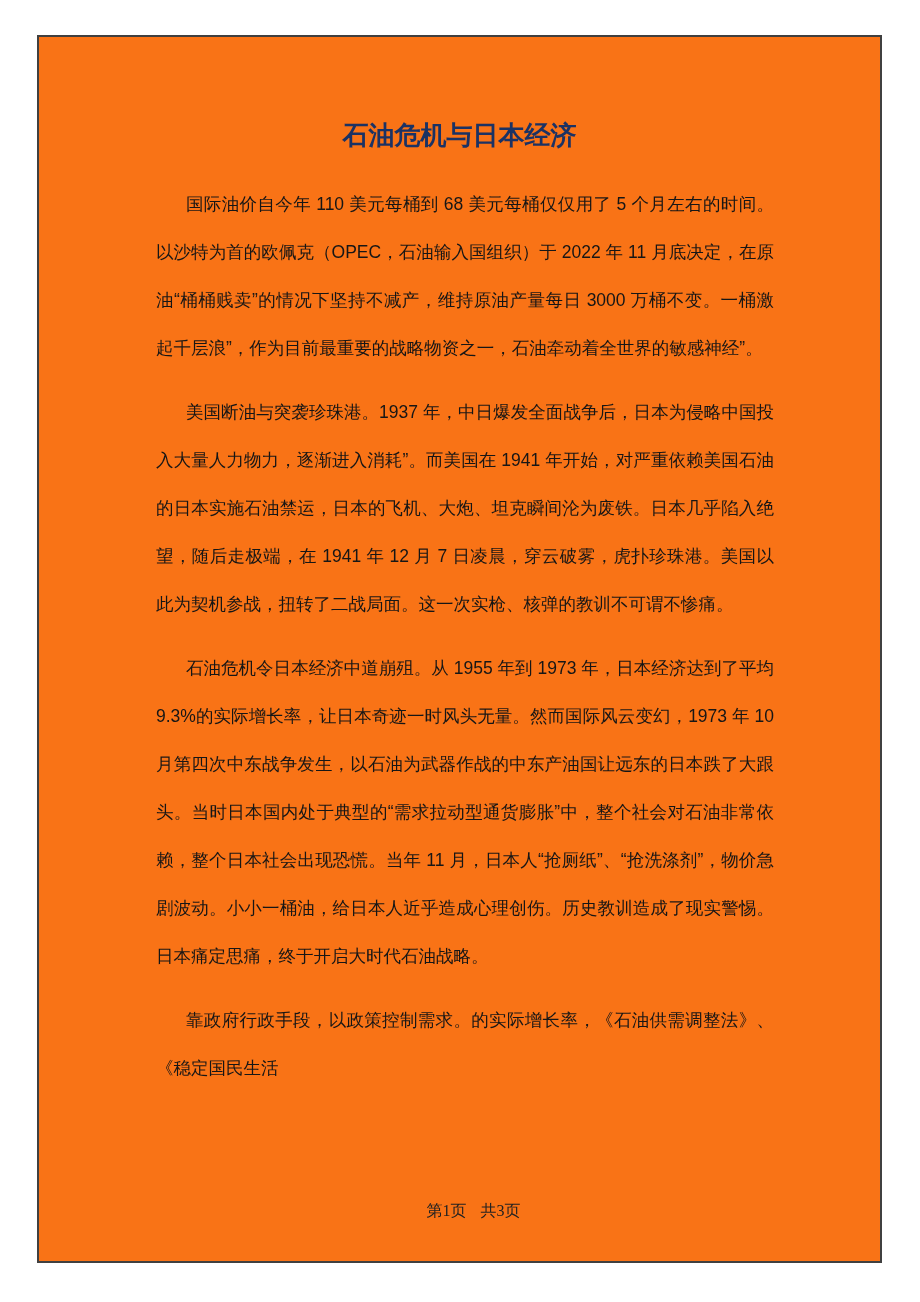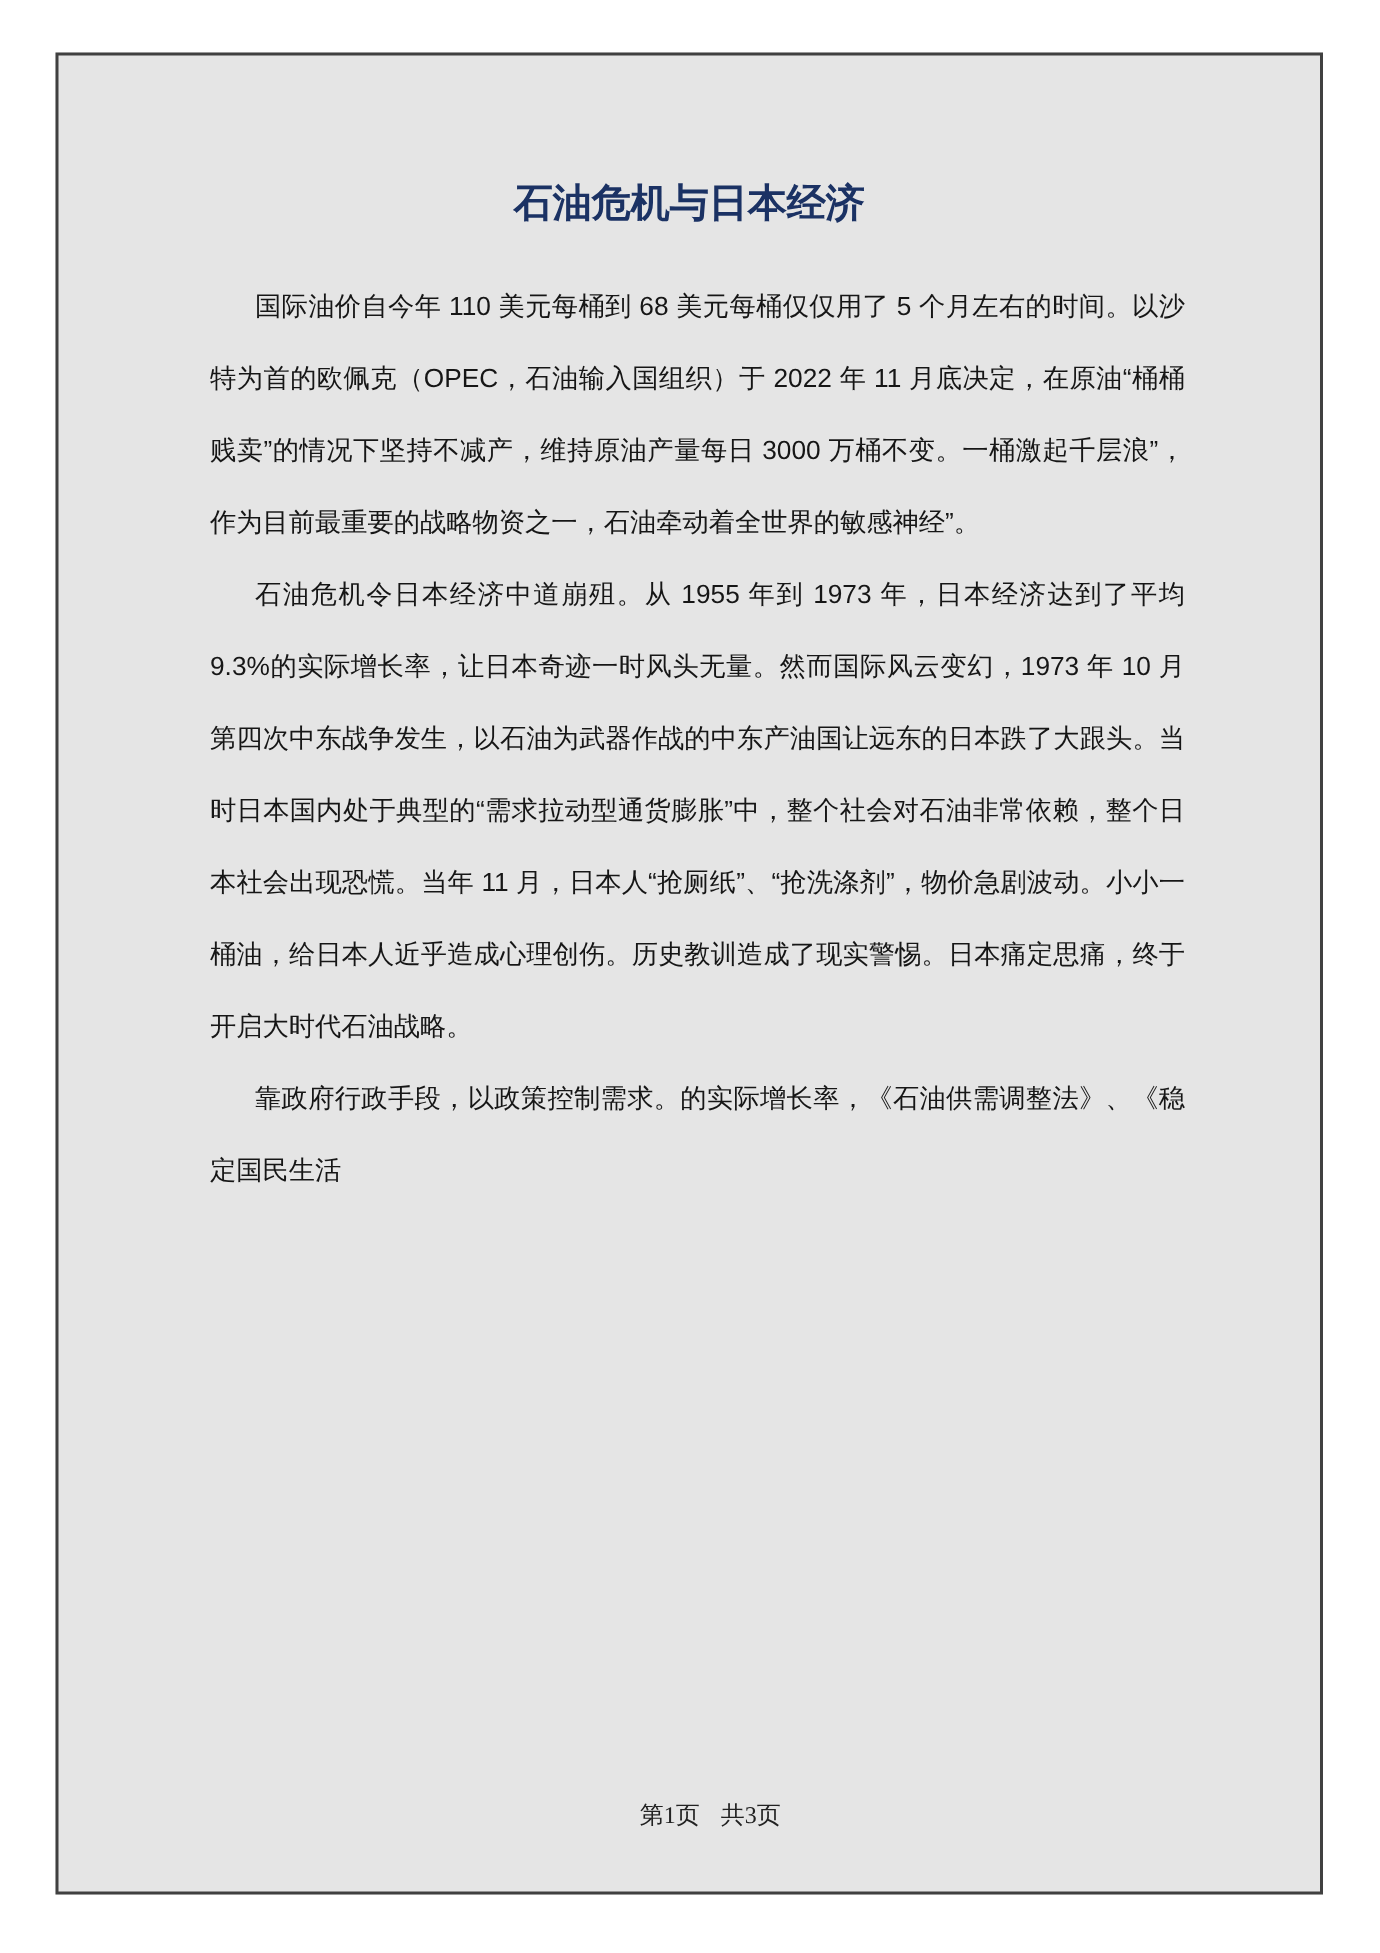--- a/index.html
+++ b/index.html
@@ -15,41 +15,41 @@
     overflow: hidden;
   }
   .page-border {
     position: absolute;
     left: 37px;
     top: 35px;
     width: 845px;
     height: 1228px;
     border: 2px solid #404040;
     box-sizing: border-box;
-    background: #e5e5e5;
+    background: #f97316;
   }
   .doc-title {
     margin: 83px 0 0 0;
     text-align: center;
     font-size: 26px;
     line-height: 30px;
     font-weight: 700;
     color: #1B3264;
     font-family: "Liberation Sans", sans-serif;
   }
   .doc-body {
     margin: 30px 0 0 101px;
     width: 650px;
     font-size: 17.5px;
     line-height: 48px;
     color: #161616;
     text-align: justify;
   }
   .doc-body p {
-    margin: 0;
+    margin: 16px;
     padding: 0;
     text-indent: 30px;
   }
   .page-footer {
     position: absolute;
     left: 0;
     right: 0;
     top: 1164px;
     text-align: center;
     font-family: "Liberation Serif", serif;
@@ -64,20 +64,21 @@
 </style>
 </head>
 <body>
 
 <div class="page-border">
 
   <h1 class="doc-title">石油危机与日本经济</h1>
 
   <div class="doc-body">
     <p>国际油价自今年 110 美元每桶到 68 美元每桶仅仅用了 5 个月左右的时间。以沙特为首的欧佩克（OPEC，石油输入国组织）于 2022 年 11 月底决定，在原油“桶桶贱卖”的情况下坚持不减产，维持原油产量每日 3000 万桶不变。一桶激起千层浪”，作为目前最重要的战略物资之一，石油牵动着全世界的敏感神经”。</p>
+    <p>美国断油与突袭珍珠港。1937 年，中日爆发全面战争后，日本为侵略中国投入大量人力物力，逐渐进入消耗”。而美国在 1941 年开始，对严重依赖美国石油的日本实施石油禁运，日本的飞机、大炮、坦克瞬间沦为废铁。日本几乎陷入绝望，随后走极端，在 1941 年 12 月 7 日凌晨，穿云破雾，虎扑珍珠港。美国以此为契机参战，扭转了二战局面。这一次实枪、核弹的教训不可谓不惨痛。</p>
     <p>石油危机令日本经济中道崩殂。从 1955 年到 1973 年，日本经济达到了平均 9.3%的实际增长率，让日本奇迹一时风头无量。然而国际风云变幻，1973 年 10 月第四次中东战争发生，以石油为武器作战的中东产油国让远东的日本跌了大跟头。当时日本国内处于典型的“需求拉动型通货膨胀”中，整个社会对石油非常依赖，整个日本社会出现恐慌。当年 11 月，日本人“抢厕纸”、“抢洗涤剂”，物价急剧波动。小小一桶油，给日本人近乎造成心理创伤。历史教训造成了现实警惕。日本痛定思痛，终于开启大时代石油战略。</p>
     <p>靠政府行政手段，以政策控制需求。的实际增长率，《石油供需调整法》、《稳定国民生活</p>
   </div>
 
   <div class="page-footer">
     <span class="page-num">第1页</span><span>共3页</span>
   </div>
 
 </div>
 

